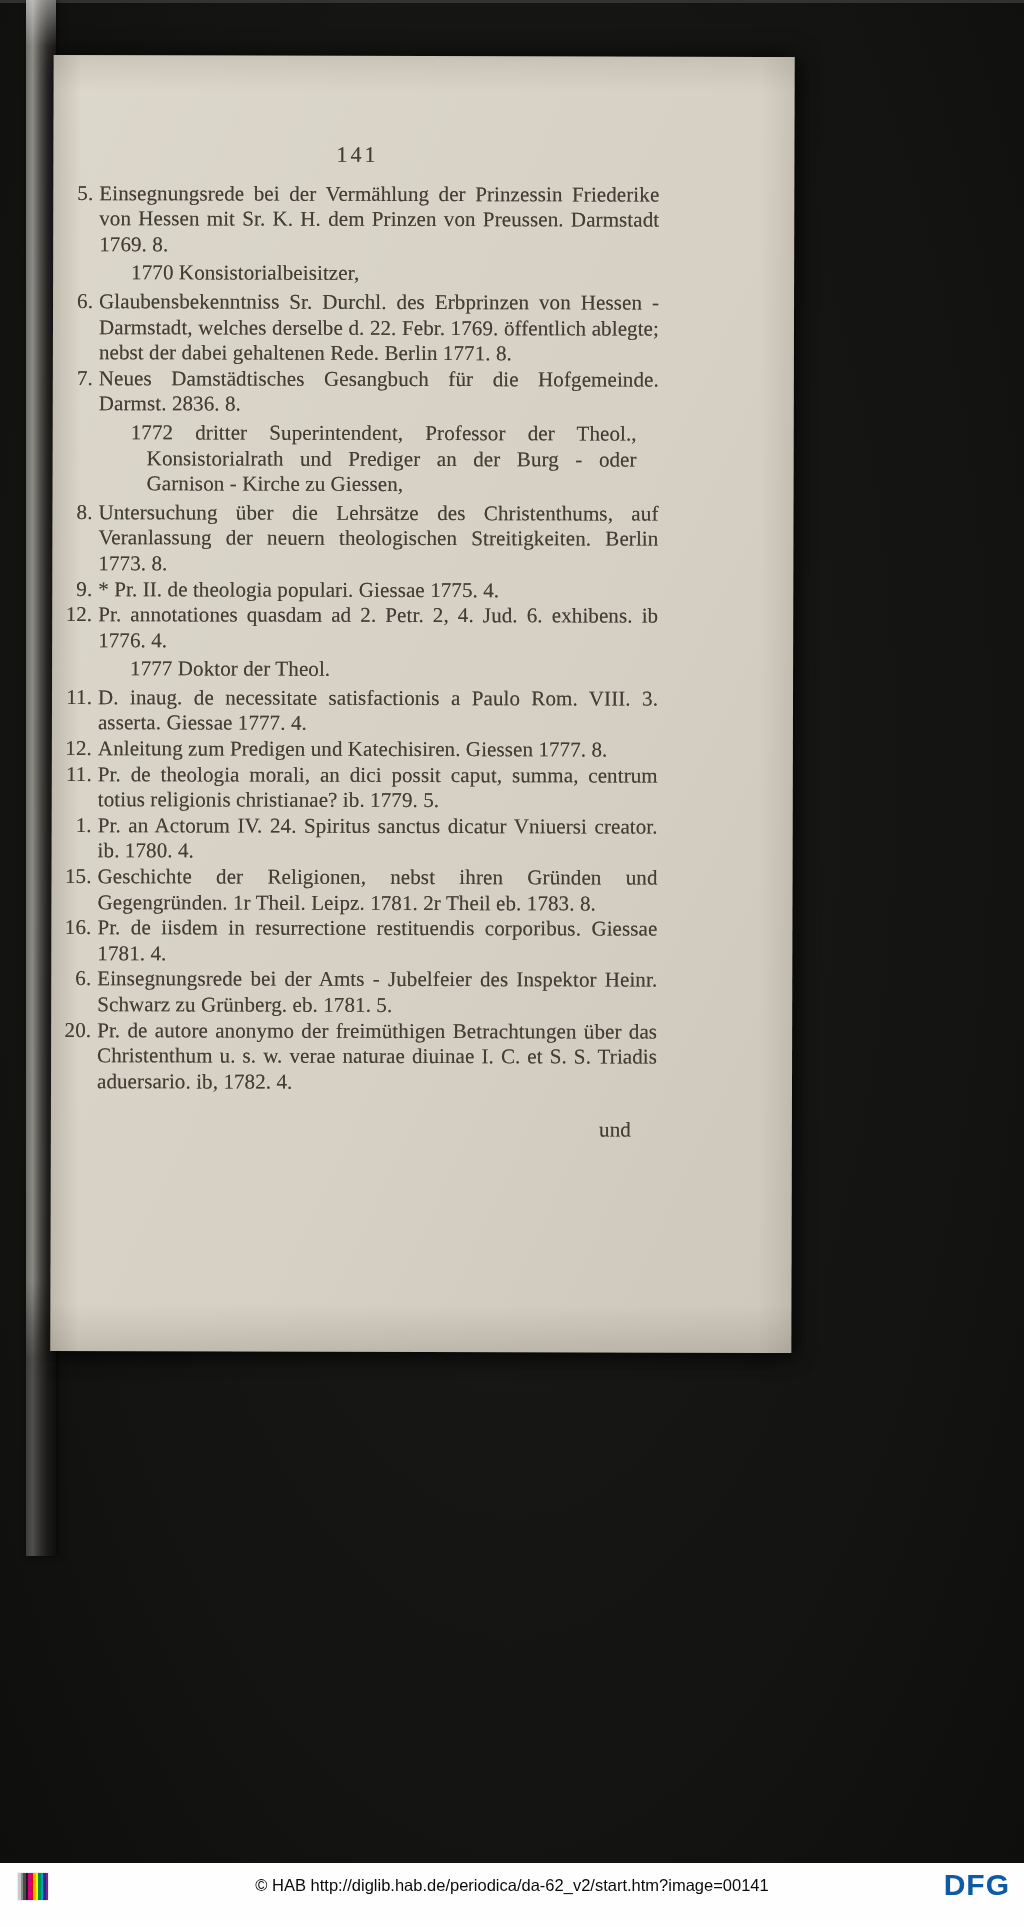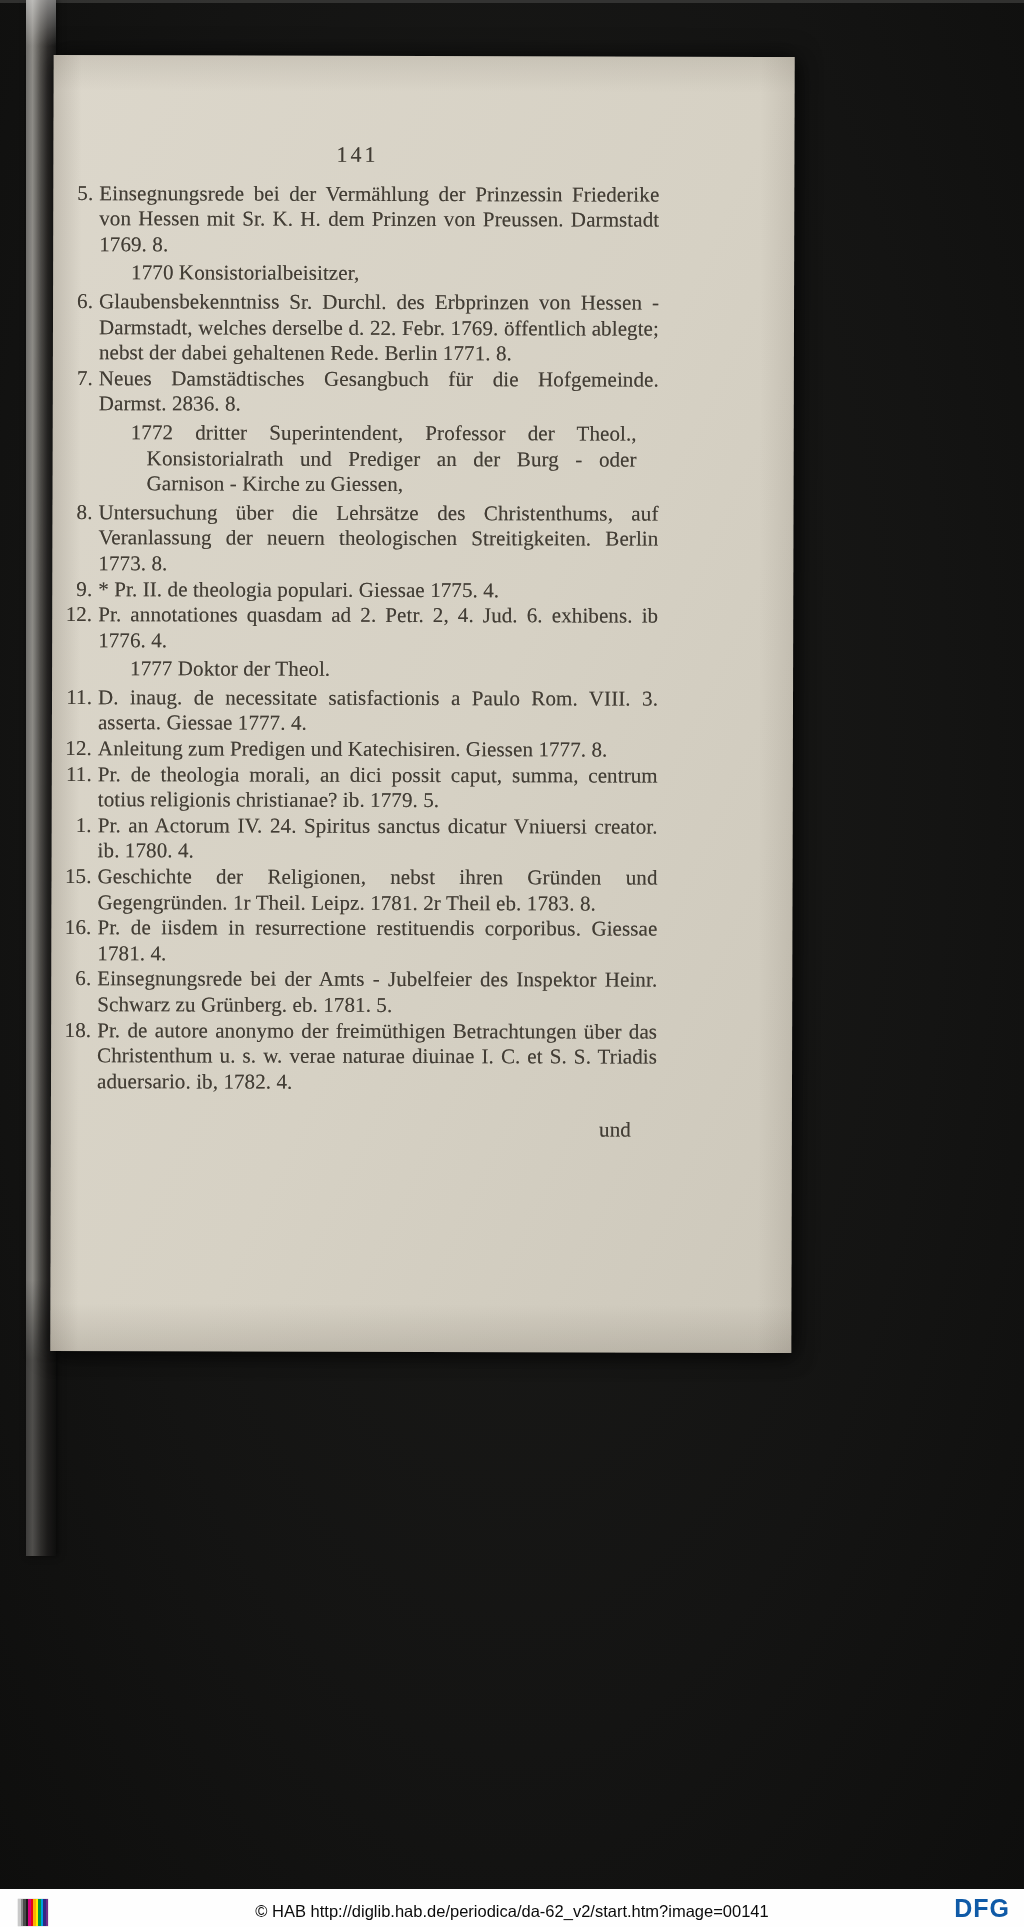--- a/index.html
+++ b/index.html
@@ -51,30 +51,30 @@
   .entry{position:relative;}
   .entry .num{position:absolute;left:-36px;top:0;width:30px;text-align:right;}
   .year{margin:3px 0;padding-left:48px;padding-right:22px;text-indent:-16px;text-align:justify;}
   .catchword{margin-top:22px;text-align:right;padding-right:26px;}
 
   
   .mark{position:absolute;left:60px;font-style:italic;color:#4e473c;opacity:.38;font-size:15px;}
   .m0{top:200px}.m1{top:288px}.m2{top:344px}.m3{top:420px}.m4{top:470px}.m5{top:640px}
 
   
-  .footer{position:absolute;left:0;bottom:0;width:1024px;height:38px;background:#fefefe;}
+  .footer{position:absolute;left:0;bottom:0;width:1024px;height:64px;background:#fefefe;}
   .calib{position:absolute;left:18px;top:10px;height:27px;display:flex;box-shadow:0 0 1px rgba(0,0,0,.4);}
   .calib i{display:block;width:2.5px;height:27px;}
   .copyright{
     position:absolute;left:0;right:0;top:13px;text-align:center;
     font-family:"Liberation Sans", sans-serif;font-size:16.5px;color:#0b0b0b;
   }
   .dfg{
     position:absolute;right:14px;top:5px;
-    font-family:"Liberation Sans", sans-serif;font-weight:bold;font-size:25px;
+    font-family:"Liberation Sans", sans-serif;font-weight:bold;font-size:30px;
     color:#0f5aa7;letter-spacing:1px;
   }
 </style>
 </head>
 <body>
 
 <div class="viewport">
   <div class="top-edge"></div>
   <div class="book-edge"></div>
 
@@ -154,21 +154,21 @@
         <span class="num">16.</span>
         <span class="body">Pr. de iisdem in resurrectione restituendis corporibus. Giessae 1781. 4.</span>
       </div>
 
       <div class="entry">
         <span class="num">6.</span>
         <span class="body">Einsegnungsrede bei der Amts - Jubelfeier des Inspektor Heinr. Schwarz zu Grünberg. eb. 1781. 5.</span>
       </div>
 
       <div class="entry">
-        <span class="num">18.</span>
+        <span class="num">20.</span>
         <span class="body">Pr. de autore anonymo der freimüthigen Betrachtungen über das Christenthum u. s. w. verae naturae diuinae I. C. et S. S. Triadis aduersario. ib, 1782. 4.</span>
       </div>
 
       <div class="catchword">und</div>
     </div>
   </div>
 
   <div class="footer">
     <div class="calib">
         <i style="background: rgb(201, 201, 201);"></i>

